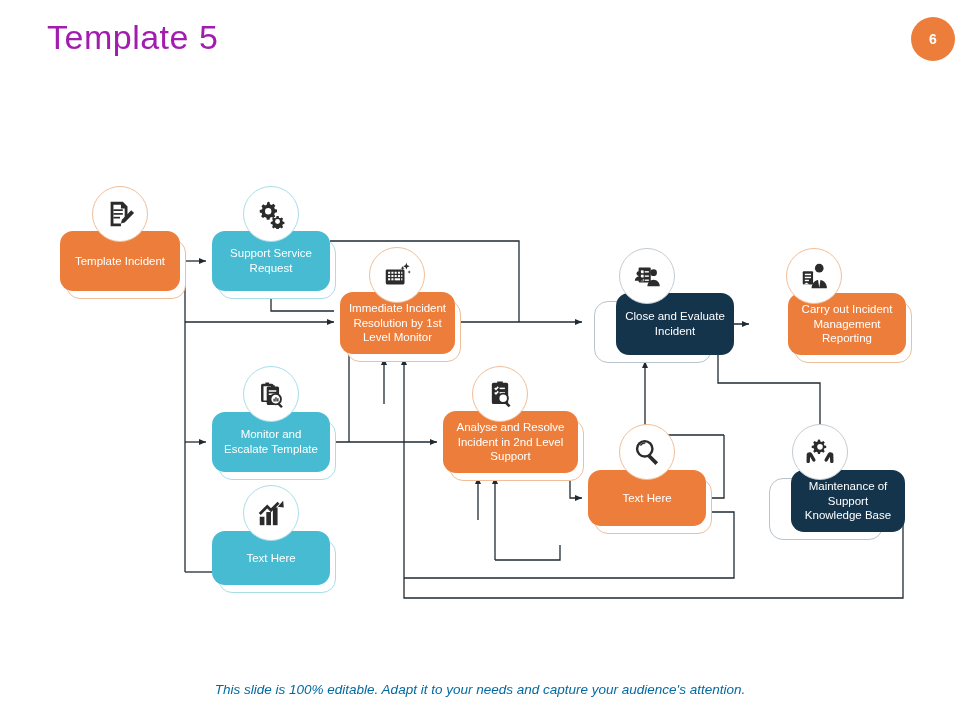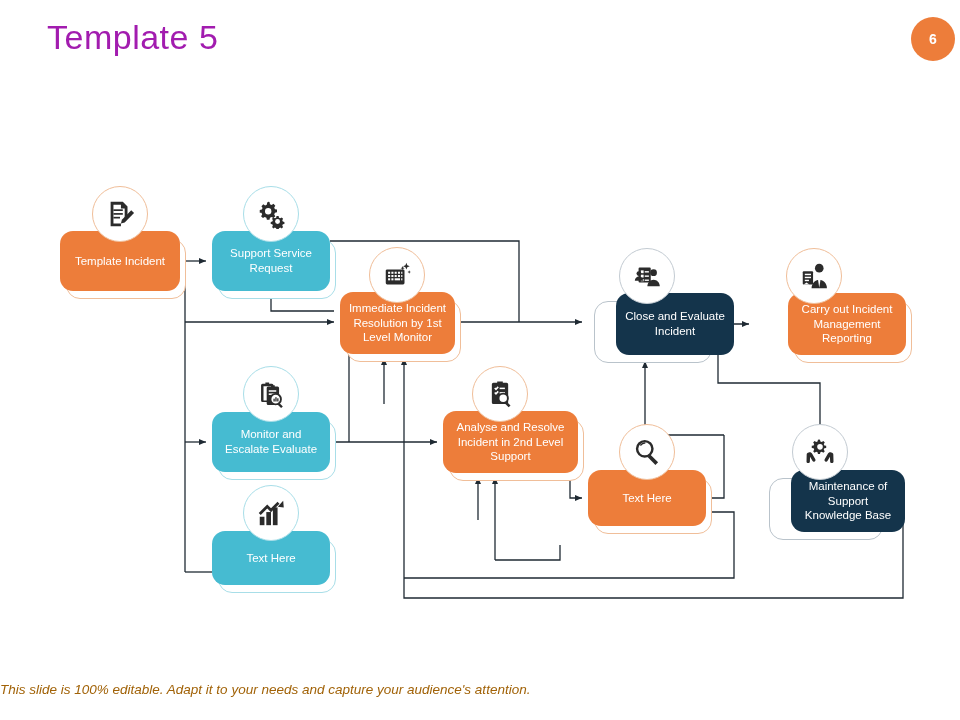--- a/index.html
+++ b/index.html
@@ -19,22 +19,22 @@
   }
   .slide-badge{
     position:absolute;left:911px;top:17px;width:44px;height:44px;
     border-radius:50%;background:#ED7D3A;color:#fff;
     display:flex;align-items:center;justify-content:center;
     font-size:14px;font-weight:700;
   }
 
   
   .footer-note{
-    position:absolute;left:0;top:682px;width:960px;
-    font-size:13.5px;font-style:italic;color:#a16207;
+    position:absolute;left:0;top:682px;width:960px;text-align:center;
+    font-size:13.5px;font-style:italic;color:#0369a1;
     font-family:"Liberation Sans", sans-serif;
   }
 
   
   #wires{position:absolute;left:0;top:0;width:960px;height:720px;pointer-events:none;}
 
   
   .node{position:absolute;}
   .node .shadow{
     position:absolute;left:6px;top:8px;width:100%;height:100%;
@@ -197,21 +197,21 @@
           <rect x="18.6" y="21" width="1.4" height="3"></rect>
           <rect x="20.6" y="19.4" width="1.4" height="4.6"></rect>
           <rect x="22.6" y="20.6" width="1.4" height="3.4"></rect>
         </g>
       <path d="M25 25.6l3.6 3.6-1.8 1.8-3.6-3.6z" fill="#2B2B2B"></path>
     </svg>
   </div>
   <div class="node teal" style="left:212px;top:412px;width:118px;height:60px;">
     <div class="shadow"></div>
     <div class="chip">
-      <span class="label">Monitor and Escalate Evaluate</span>
+      <span class="label">Monitor and Escalate Template</span>
     </div>
   </div>
 
   <div class="icon-bubble teal" style="left:243px;top:485px;">
     <svg width="30" height="30" viewBox="0 0 32 32">
       <rect x="4" y="20" width="5" height="9" fill="#2B2B2B"></rect>
       <rect x="11" y="15" width="5" height="14" fill="#2B2B2B"></rect>
       <rect x="18" y="10" width="5" height="19" fill="#2B2B2B"></rect>
       <path d="M4 17L12 9l4 4 8-8" stroke="#2B2B2B" stroke-width="3" fill="none"></path>
       <path d="M29 3l.6 7-6.4-.6z" fill="#2B2B2B"></path>

